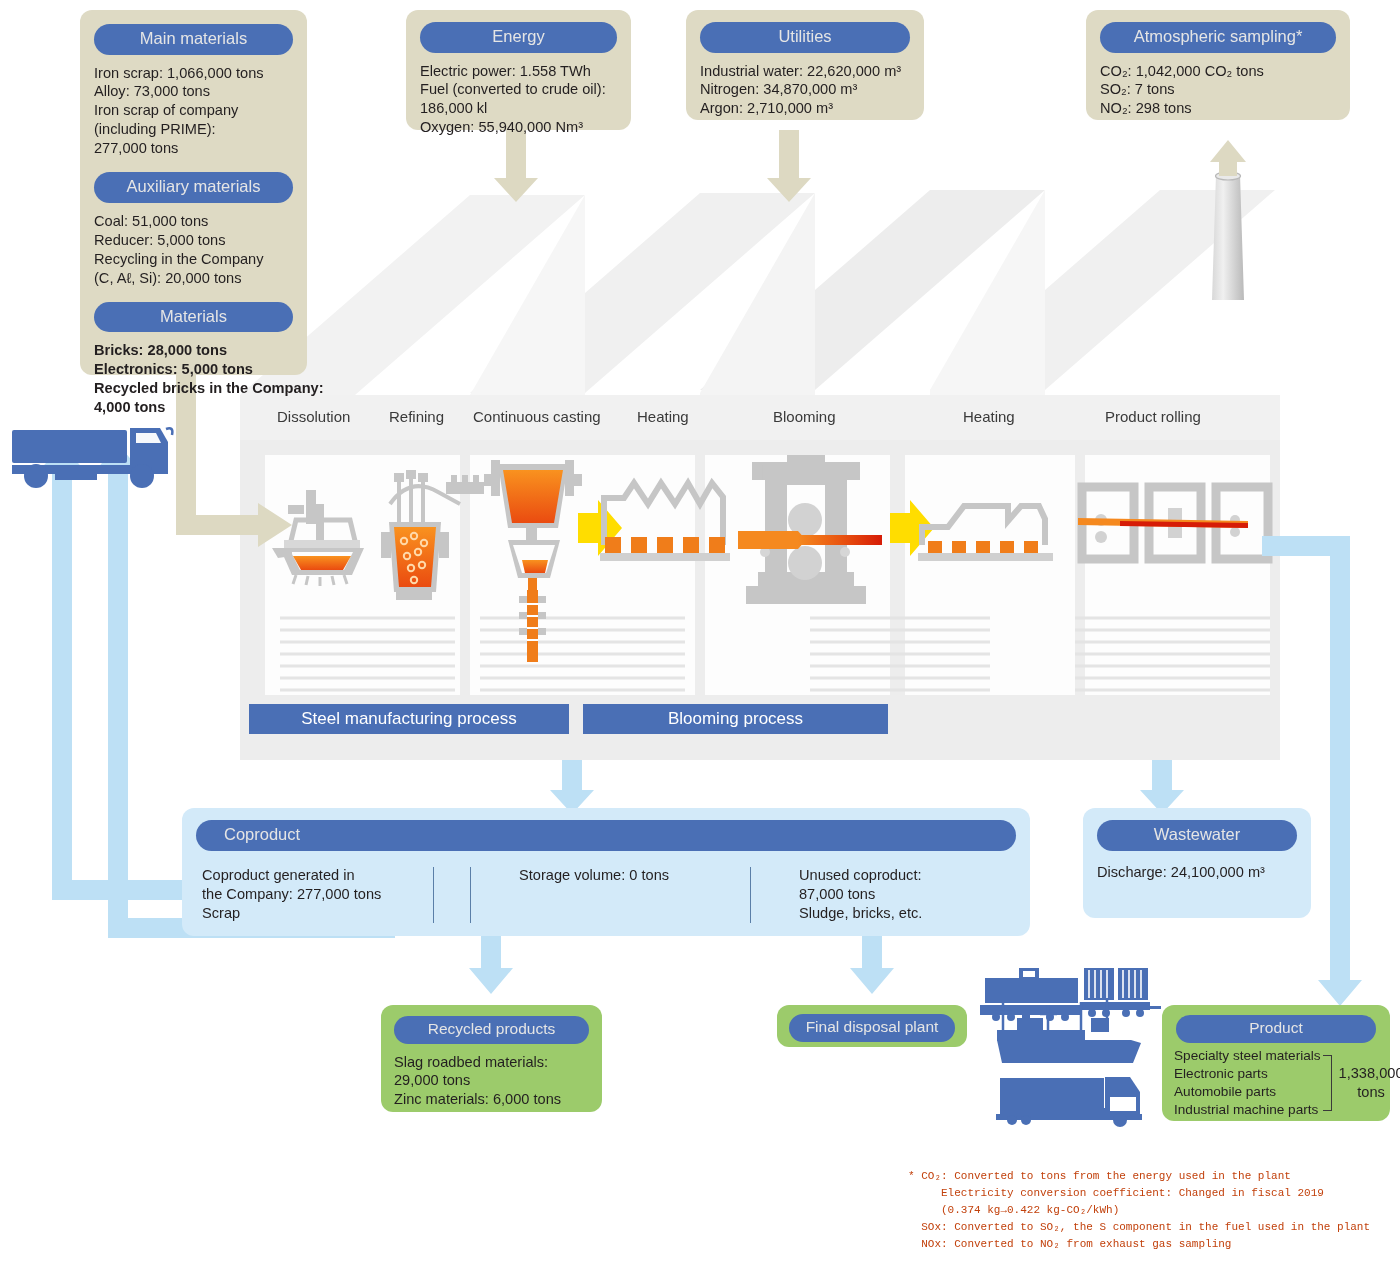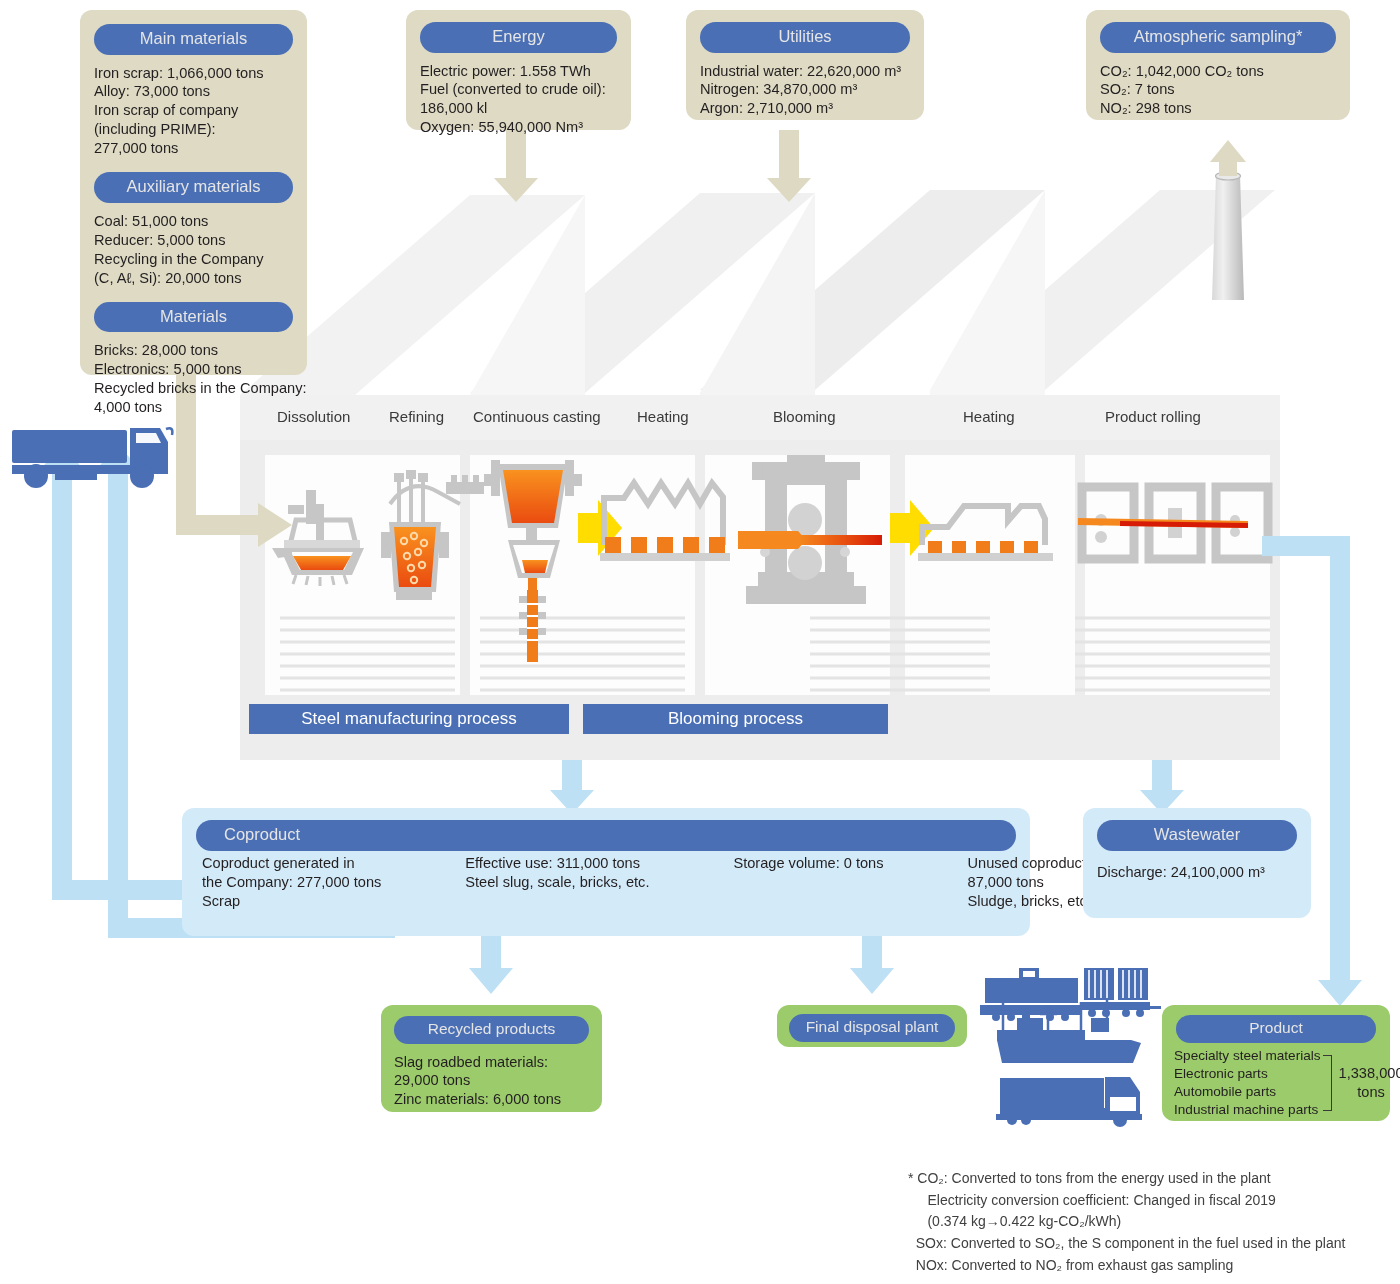--- a/index.html
+++ b/index.html
@@ -54,23 +54,24 @@
     color: #fff;
     font-size: 17px;
     text-align: center;
     line-height: 30px;
     height: 30px;
     white-space: nowrap;
   }
 
   .footnote {
     position: absolute;
-    font-size: 14px;
+    font-size: 11px;
     line-height: 1.55;
-    color: #404040;
+    color: #c2410c;
+    font-family: Liberation Mono, monospace;
   }
   .footnote div { white-space: pre; }
 </style>
 </head>
 <body>
 
 <div id="stage">
 
   <svg class="overlay" viewBox="0 0 1400 1284" xmlns="http://www.w3.org/2000/svg">
     <defs>
@@ -414,21 +415,21 @@
 
     <div class="pill" style="margin:14px 14px 0 14px;">Auxiliary materials</div>
     <div class="lines" style="margin:9px 0 0 14px;">
       <div>Coal: 51,000 tons</div>
       <div>Reducer: 5,000 tons</div>
       <div>Recycling in the Company</div>
       <div>(C, Aℓ, Si): 20,000 tons</div>
     </div>
 
     <div class="pill" style="margin:14px 14px 0 14px;">Materials</div>
-    <div class="lines" style="margin:9px 0 13px 14px;">
+    <div class="lines" style="margin:9px 0 13px 14px;font-weight:bold;">
       <div>Bricks: 28,000 tons</div>
       <div>Electronics: 5,000 tons</div>
       <div>Recycled bricks in the Company:</div>
       <div>4,000 tons</div>
     </div>
   </div>
 
   <div class="box beige" style="left:406px; top:10px; width:225px; height:120px;">
     <div class="pill" style="margin:12px 14px 0 14px;">Energy</div>
     <div class="lines" style="margin:9px 0 0 14px;">
@@ -463,31 +464,27 @@
   <div class="proclabel" style="left:637px; top:408px;">Heating</div>
   <div class="proclabel" style="left:773px; top:408px;">Blooming</div>
   <div class="proclabel" style="left:963px; top:408px;">Heating</div>
   <div class="proclabel" style="left:1105px; top:408px;">Product rolling</div>
 
   <div class="procbar" style="left:249px; top:704px; width:320px;">Steel manufacturing process</div>
   <div class="procbar" style="left:583px; top:704px; width:305px;">Blooming process</div>
 
   <div class="box lblue" style="left:182px; top:808px; width:848px; height:128px;">
     <div class="pill" style="margin:12px 14px 0 14px; text-align:left; padding-left:28px;">Coproduct</div>
-    <div style="position:absolute; left:12px; top:46px; display:flex; width:826px;gap:36px;">
+    <div style="position:absolute; left:12px; top:58px; display:flex; width:826px;gap:36px;">
       <div class="lines" style="width:203px; padding-left:8px;">
         <div>Coproduct generated in</div>
         <div>the Company: 277,000 tons</div>
         <div>Scrap</div>
       </div>
       <div style="width:1px; background:#5a7fa8; height:56px; margin-top:1px;"></div>
-      <div class="lines" style="width:212px; padding-left:12px;">
-        <div>Effective use: 311,000 tons</div>
-        <div>Steel slug, scale, bricks, etc.</div>
-      </div>
       <div style="width:1px; background:#5a7fa8; height:56px; margin-top:1px;"></div>
       <div class="lines" style="width:207px; padding-left:12px;">
         <div>Storage volume: 0 tons</div>
       </div>
       <div style="width:1px; background:#5a7fa8; height:56px; margin-top:1px;"></div>
       <div class="lines" style="width:190px; padding-left:12px;">
         <div>Unused coproduct:</div>
         <div>87,000 tons</div>
         <div>Sludge, bricks, etc.</div>
       </div>

